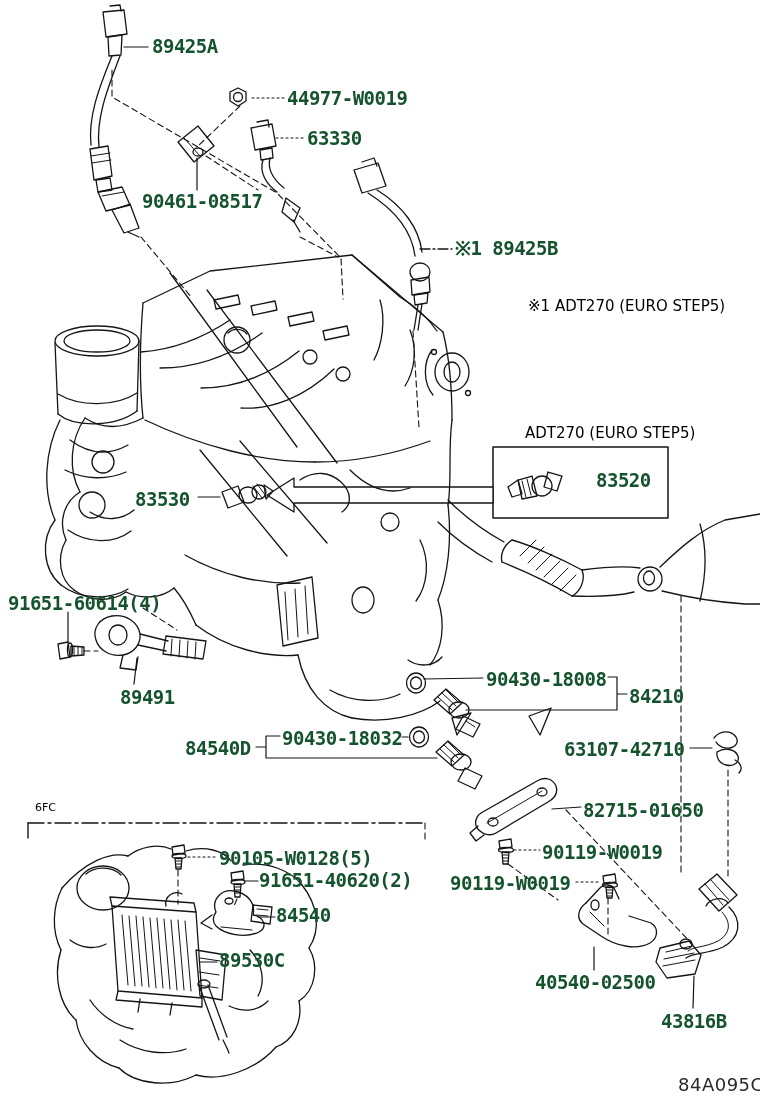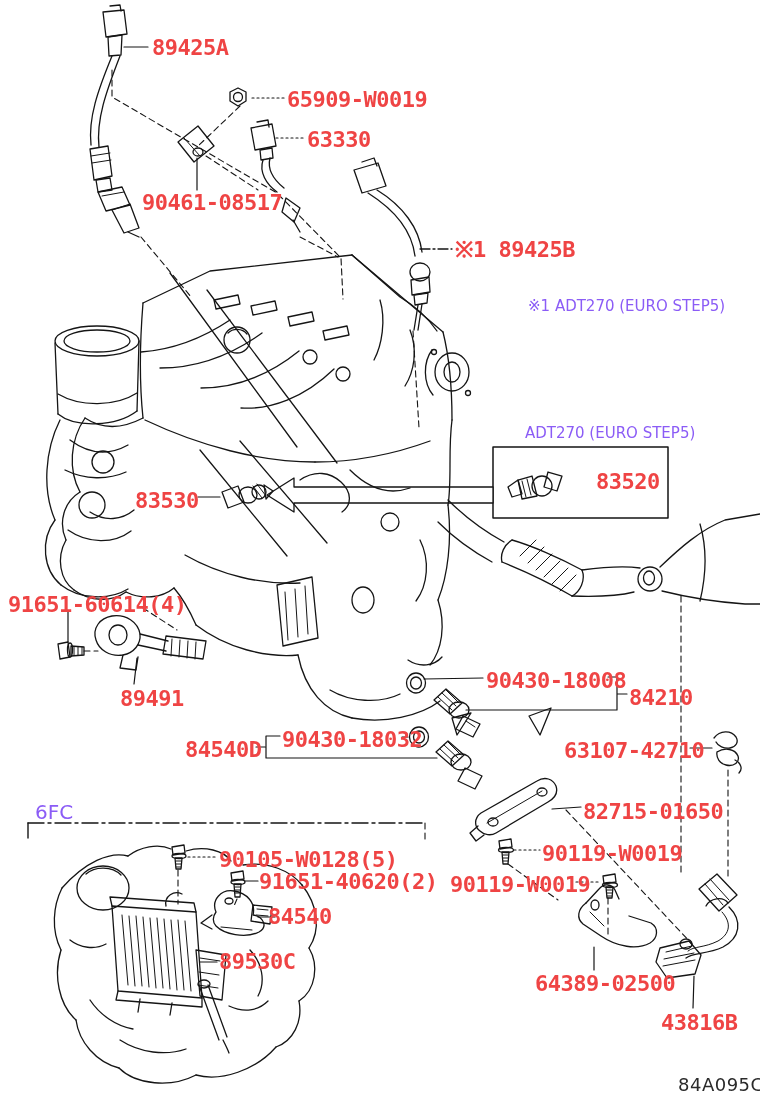--- a/index.html
+++ b/index.html
@@ -1,23 +1,23 @@
 <!DOCTYPE html>
 <html><head>
 <meta charset="utf-8">
 <style>
   html,body{margin:0;padding:0;background:#fff;}
   .canvas{position:relative;width:760px;height:1112px;background:#ffffff;overflow:hidden;
           font-family:"DejaVu Sans",sans-serif;color:#111;}
   .art{position:absolute;left:0;top:0;}
   .pl{position:absolute;white-space:nowrap;font-family:"DejaVu Sans Mono",monospace;
-      font-weight:bold;font-size:22px;line-height:1;letter-spacing:-0.5px;color:#ef4444;}
+      font-weight:bold;font-size:19px;line-height:1;letter-spacing:-0.5px;color:#14532d;}
   .note{position:absolute;white-space:nowrap;font-family:"DejaVu Sans",sans-serif;
-      font-weight:normal;font-size:15px;line-height:1;color:#8b5cf6;}
-  .grp{font-size:20px;text-align:right;}
+      font-weight:normal;font-size:15px;line-height:1;color:#000000;}
+  .grp{font-size:11px;text-align:right;}
   .footer{font-size:18px;color:#2a2a2a;letter-spacing:0.5px;}
 </style>
 </head>
 <body>
 
 <div class="canvas">
 
 <svg class="art" width="760" height="1112" viewBox="0 0 760 1112" fill="none" stroke="#151515" stroke-width="1.3" stroke-linecap="round" stroke-linejoin="round">
 
   <g stroke-width="1.1" stroke-dasharray="6 4">
@@ -351,40 +351,40 @@
   </g>
   <g>
     <path d="M231,873 L243,871 L244,879 L232,881 Z"></path>
     <ellipse cx="238" cy="882" rx="7" ry="2.5"></ellipse>
     <path d="M234,884 L241,884 L240,897 L235,897 Z"></path>
     <path d="M235,887 L240,887 M235,890 L240,890 M235,893 L240,893" stroke-width="1"></path>
   </g>
 </svg>
 
 <div class="pl" style="left:152px;top:37px">89425A</div>
-<div class="pl" style="left:287px;top:89px">65909-W0019</div>
+<div class="pl" style="left:287px;top:89px">44977-W0019</div>
 <div class="pl" style="left:307px;top:129px">63330</div>
 <div class="pl" style="left:142px;top:192px">90461-08517</div>
 <div class="pl" style="left:455px;top:239px">※1 89425B</div>
 <div class="note" style="left:528px;top:299px">※1  ADT270 (EURO STEP5)</div>
 <div class="note" style="left:525px;top:426px">ADT270 (EURO STEP5)</div>
 <div class="pl" style="left:596px;top:471px">83520</div>
 <div class="pl" style="left:135px;top:490px">83530</div>
 <div class="pl" style="left:8px;top:594px">91651-60614(4)</div>
 <div class="pl" style="left:120px;top:688px">89491</div>
 <div class="pl" style="left:486px;top:670px">90430-18008</div>
 <div class="pl" style="left:629px;top:687px">84210</div>
 <div class="pl" style="left:185px;top:739px">84540D</div>
 <div class="pl" style="left:282px;top:729px">90430-18032</div>
 <div class="pl" style="left:564px;top:740px">63107-42710</div>
 <div class="pl" style="left:583px;top:801px">82715-01650</div>
 <div class="pl" style="left:542px;top:843px">90119-W0019</div>
 <div class="pl" style="left:450px;top:874px">90119-W0019</div>
-<div class="pl" style="left:535px;top:973px">64389-02500</div>
+<div class="pl" style="left:535px;top:973px">40540-02500</div>
 <div class="pl" style="left:661px;top:1012px">43816B</div>
 <div class="note grp" style="left:35px;top:802px">6FC</div>
 <div class="pl" style="left:219px;top:849px">90105-W0128(5)</div>
 <div class="pl" style="left:259px;top:871px">91651-40620(2)</div>
-<div class="pl" style="left:268px;top:906px">84540</div>
+<div class="pl" style="left:276px;top:906px">84540</div>
 <div class="pl" style="left:219px;top:951px">89530C</div>
 <div class="note footer" style="left:678px;top:1076px">84A095C</div>
 
 </div>
 
 </body></html>

